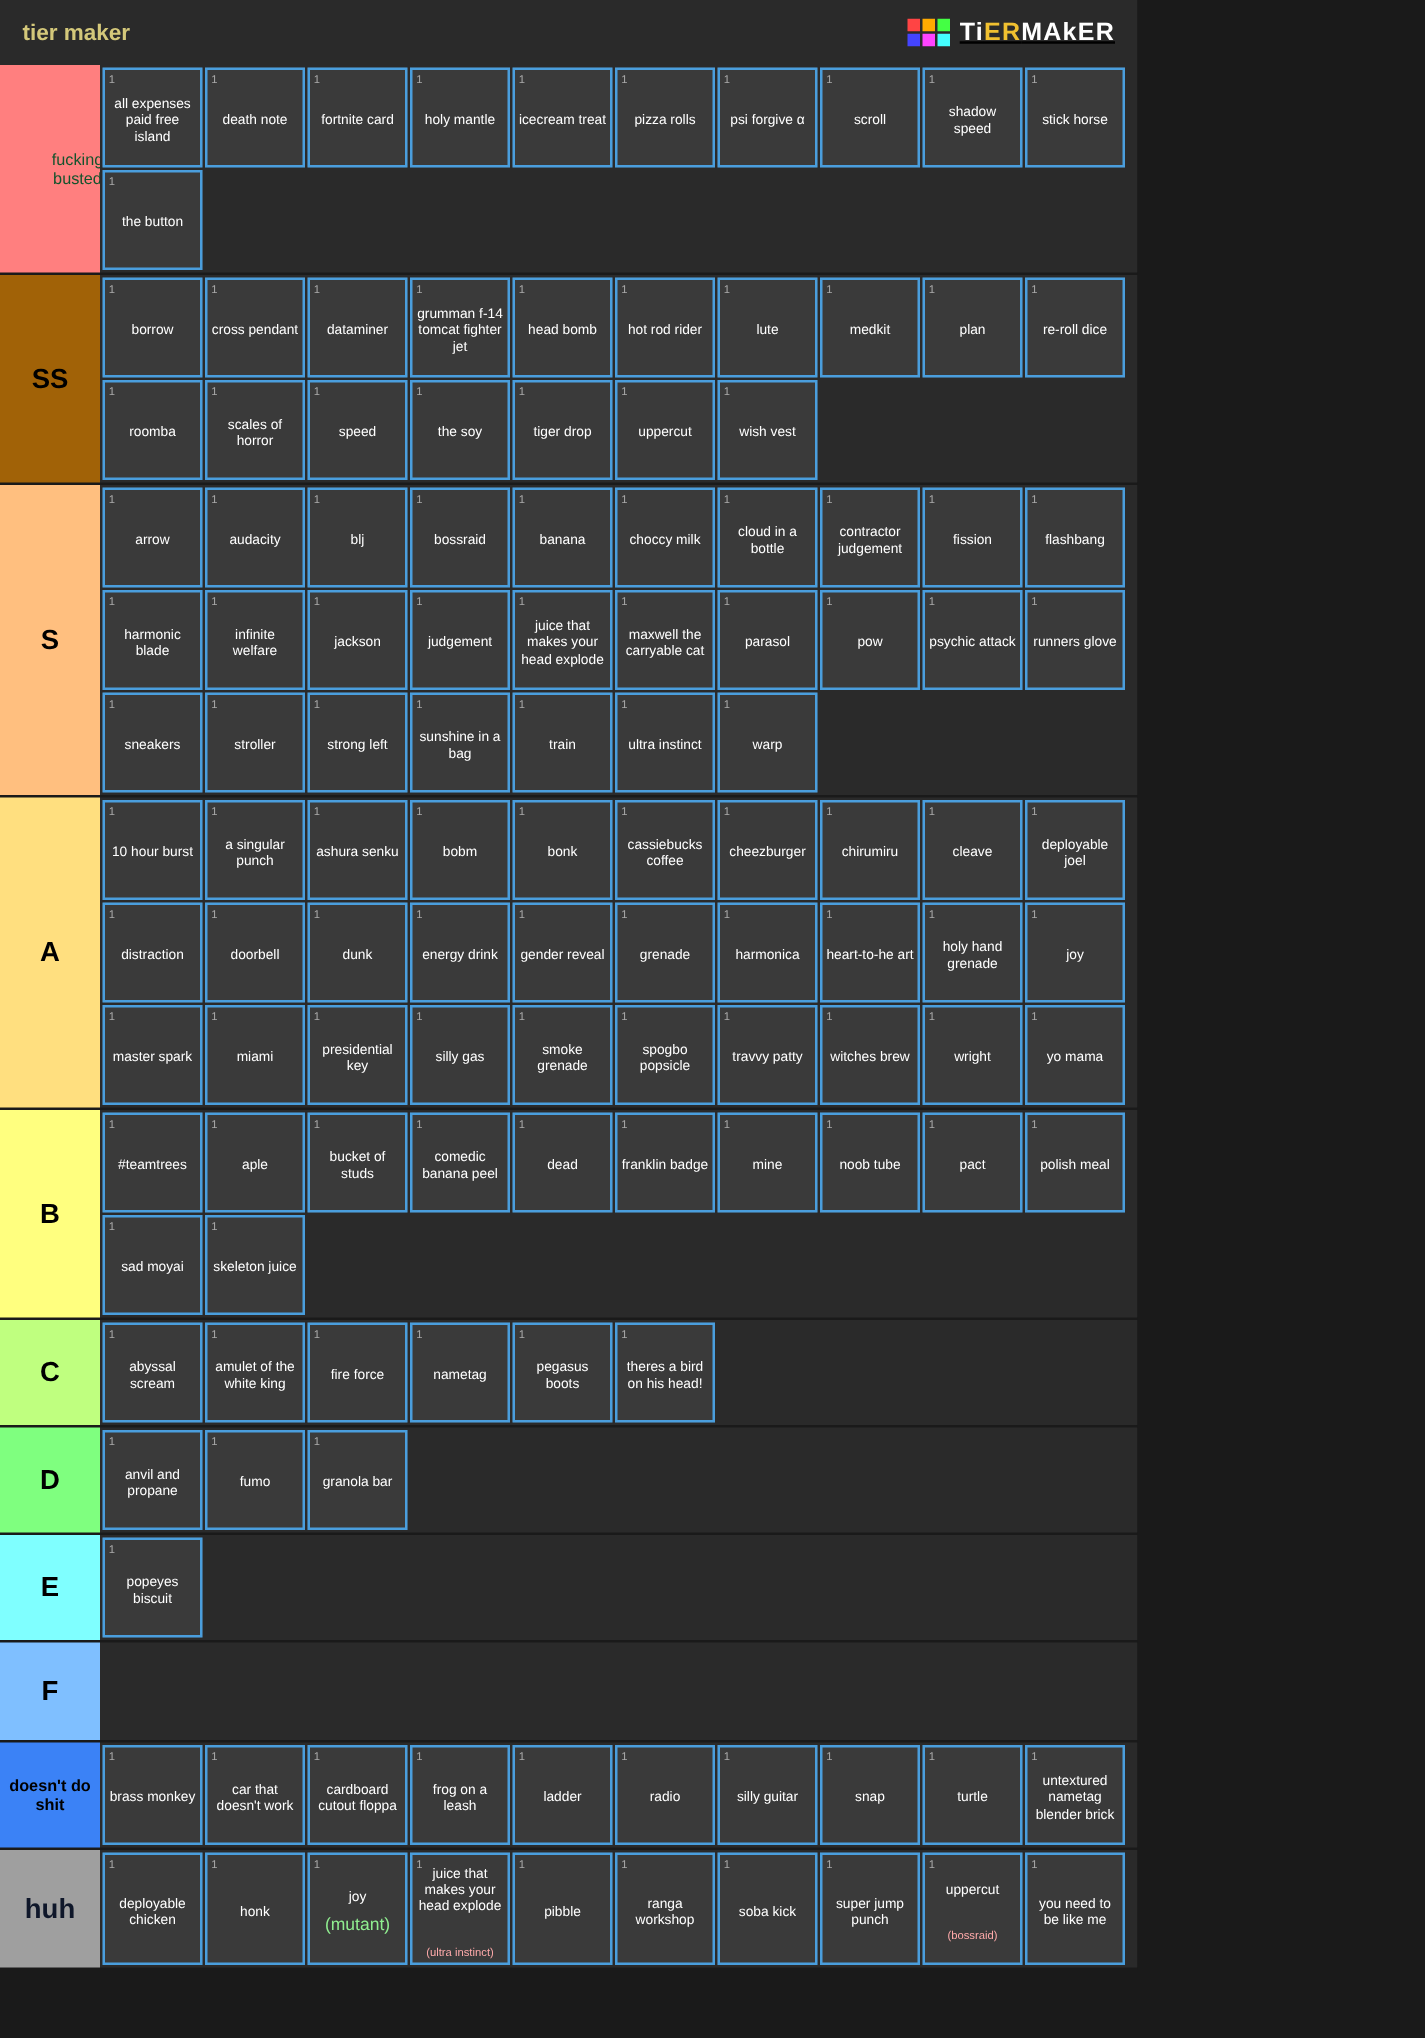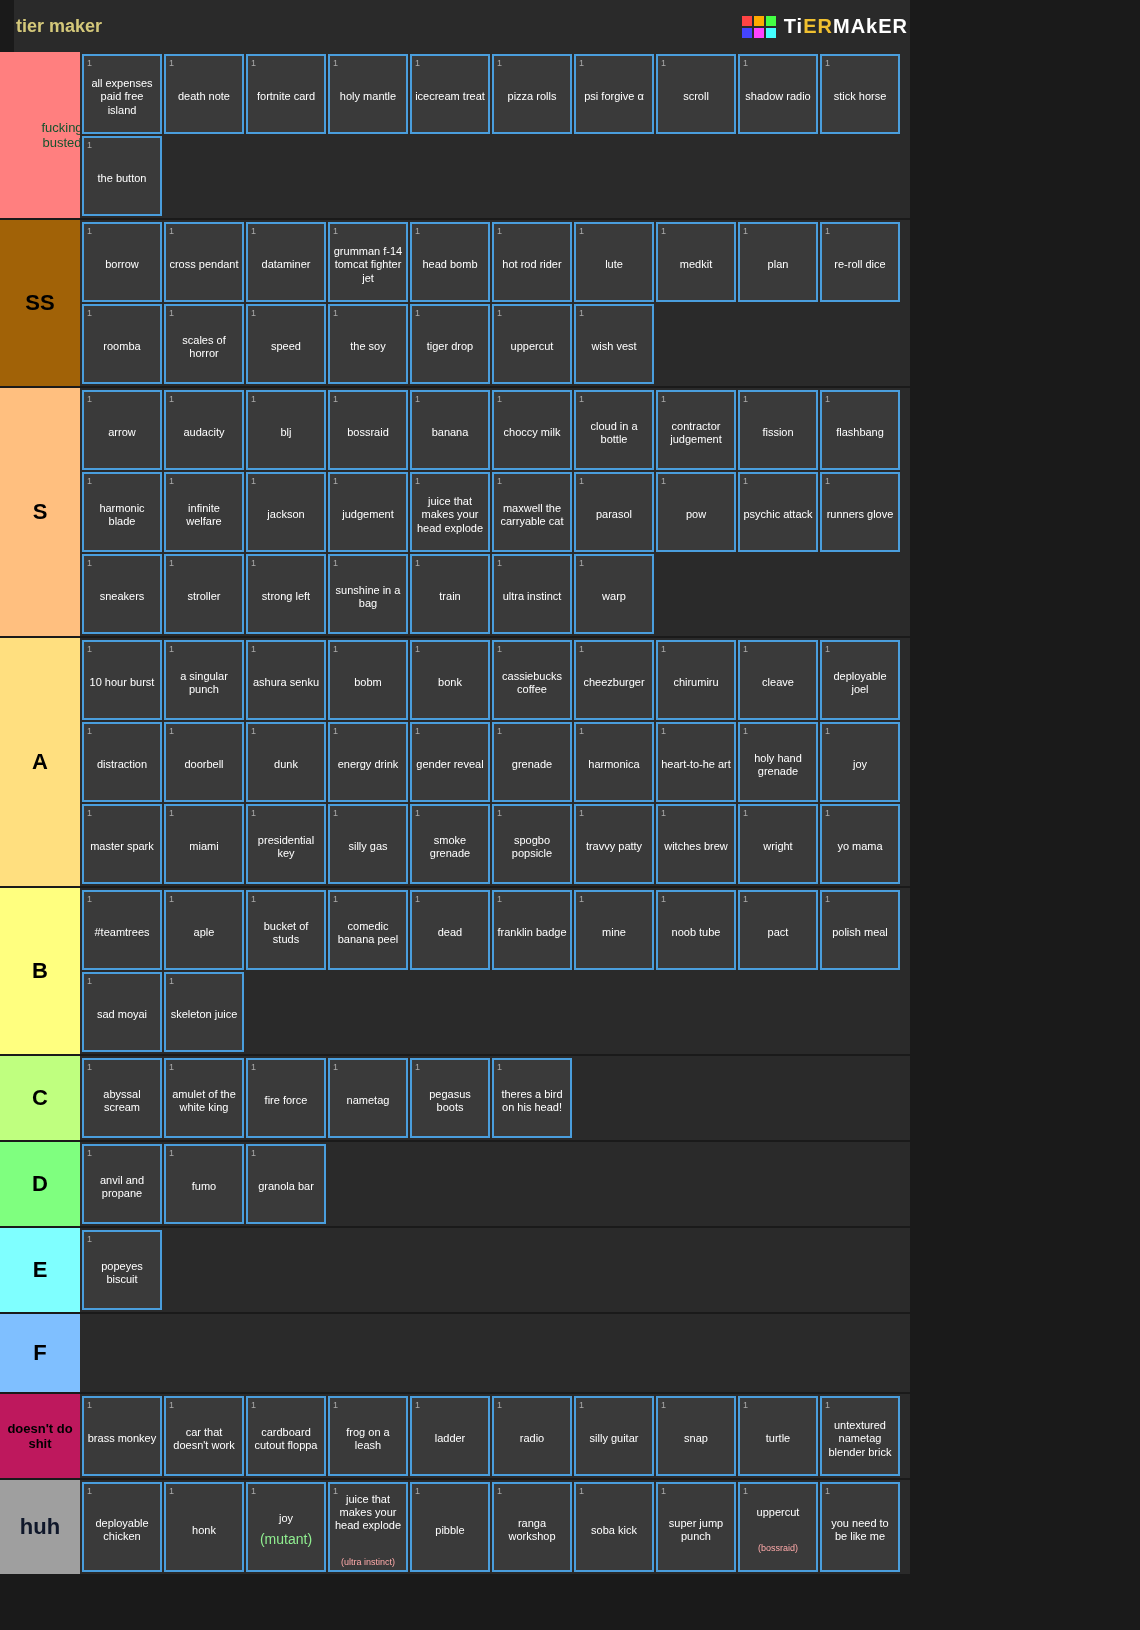--- a/index.html
+++ b/index.html
@@ -8,35 +8,35 @@
       font-family: Arial, sans-serif;
       width: 910px;
       min-width: 910px;
     }
 
     .tier-maker-header {
       background: #2a2a2a;
       display: flex;
       align-items: center;
       justify-content: space-between;
-      padding: 8px 2px;
+      padding: 8px 18px;
       height: 52px;
-      margin-left: 14px;
     }
 
     .tier-maker-title {
       color: #d4c87a;
       font-size: 18px;
       font-weight: bold;
     }
 
     .tiermaker-logo {
       display: flex;
-      align-items: flex-end;
+      align-items: flex-start;
       gap: 8px;
+      text-decoration: underline;
     }
 
     .logo-grid {
       display: grid;
       grid-template-columns: repeat(3, 10px);
       grid-template-rows: repeat(2, 10px);
       gap: 2px;
     }
 
     .logo-cell {
@@ -175,21 +175,21 @@
           <div class="tier-item">
             <span class="item-number">1</span>
             <span class="item-label">psi forgive α</span>
           </div>
           <div class="tier-item">
             <span class="item-number">1</span>
             <span class="item-label">scroll</span>
           </div>
           <div class="tier-item">
             <span class="item-number">1</span>
-            <span class="item-label">shadow radio</span>
+            <span class="item-label">shadow speed</span>
           </div>
           <div class="tier-item">
             <span class="item-number">1</span>
             <span class="item-label">stick horse</span>
           </div>
           <div class="tier-item">
             <span class="item-number">1</span>
             <span class="item-label">the button</span>
           </div>
         </div>
@@ -611,21 +611,21 @@
             <span class="item-number">1</span>
             <span class="item-label">popeyes biscuit</span>
           </div>
         </div>
       </div>
       <div class="tier-row">
         <div class="tier-label" style="background: rgb(127, 191, 255); color: rgb(0, 0, 0);">F</div>
         <div class="tier-items"></div>
       </div>
       <div class="tier-row">
-        <div class="tier-label" style="background: #be185d; color: rgb(0, 0, 0); font-size: 13px; font-weight: bold;">doesn't do shit</div>
+        <div class="tier-label" style="background: #3b82f6; color: rgb(0, 0, 0); font-size: 13px; font-weight: bold;">doesn't do shit</div>
         <div class="tier-items">
           <div class="tier-item">
             <span class="item-number">1</span>
             <span class="item-label">brass monkey</span>
           </div>
           <div class="tier-item">
             <span class="item-number">1</span>
             <span class="item-label">car that doesn't work</span>
           </div>
           <div class="tier-item">

